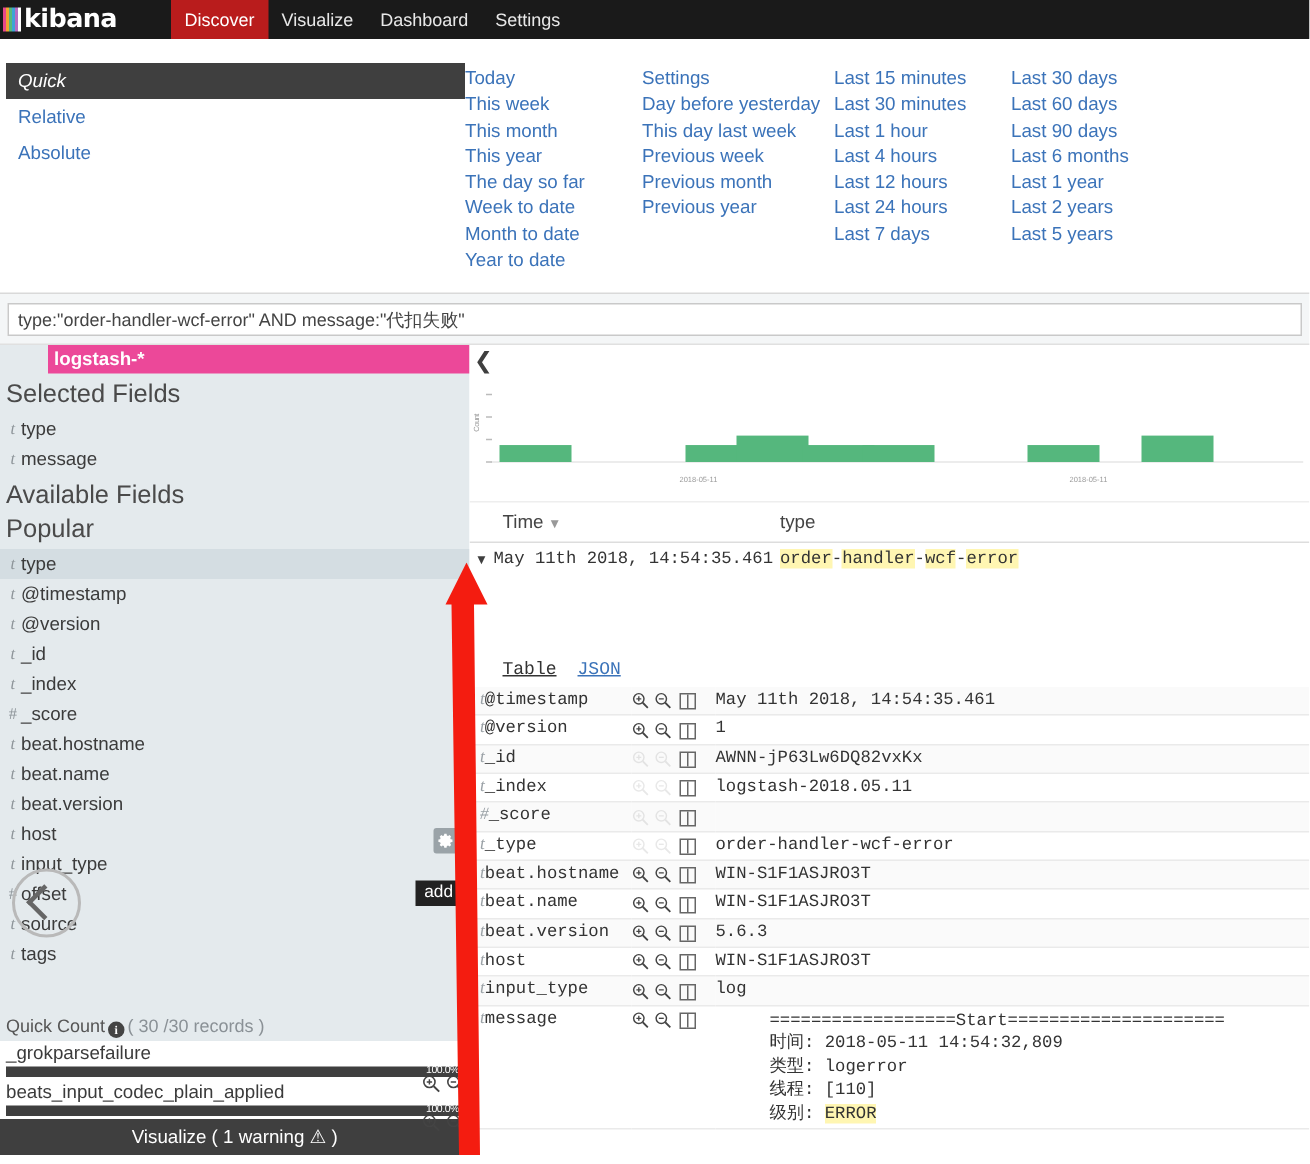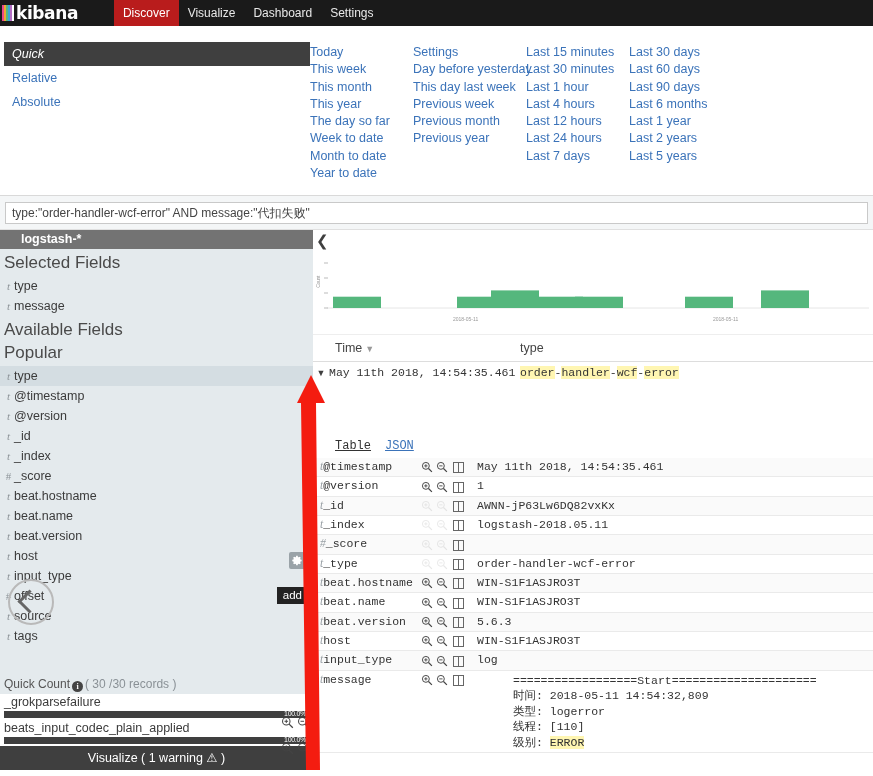--- a/index.html
+++ b/index.html
@@ -36,21 +36,21 @@
   .timepicker {
     background: #fff; border-bottom: 1px solid #d9d9d9;
     height: 170px; display: flex; padding-top: 16px;
   }
   .tp-modes { width: 310px; padding-left: 4px; }
   .tp-mode {
     height: 24px; line-height: 24px; padding-left: 8px;
     color: #3b73b9; cursor: pointer; font-size: 12.5px;
   }
   .tp-mode.active { background: #3f3f3f; color: #fff; font-weight: normal; font-style: italic; }
-  .tp-cols { display: flex; gap: 0px; padding-top: 2px; }
+  .tp-cols { display: flex; gap: 15px; padding-top: 2px; }
   .tp-col { width: 103px; }
   .tp-col.wide { width: 113px; }
   .tp-col.w2 { width: 86px; }
   .tp-link {
     display: block; color: #3b73b9; font-size: 12.5px;
     line-height: 17.3px; cursor: pointer; white-space: nowrap;
   }
 
   
   .querybar {
@@ -61,22 +61,22 @@
     padding: 2px 6px; font-size: 12px; color: #444;
     font-family: "Liberation Sans", sans-serif;
   }
 
   
   .main { display: flex; height: 540px; position: relative; }
 
   
   .sidebar { width: 313px; background: #e4eaed; position: relative; }
   .index-pattern {
-    background: #737373; color: #fff; font-weight: bold; font-size: 12.5px;
-    height: 19px; line-height: 19px; padding-left: 21px;
+    background: #ec4899; color: #fff; font-weight: bold; font-size: 12.5px;
+    height: 19px; line-height: 19px; padding-left: 4px; margin-left: 32px;
   }
   .section-title {
     padding: 4px 0 3px 4px; font-size: 17px; color: #4a4a4a;
   }
   .field-list { }
   .field-row {
     height: 20px; display: flex; align-items: center; padding-left: 4px;
     font-size: 12.5px; color: #3b3b3b; cursor: pointer; position: relative;
   }
   .field-row.highlight { background: #d4dde2; }

